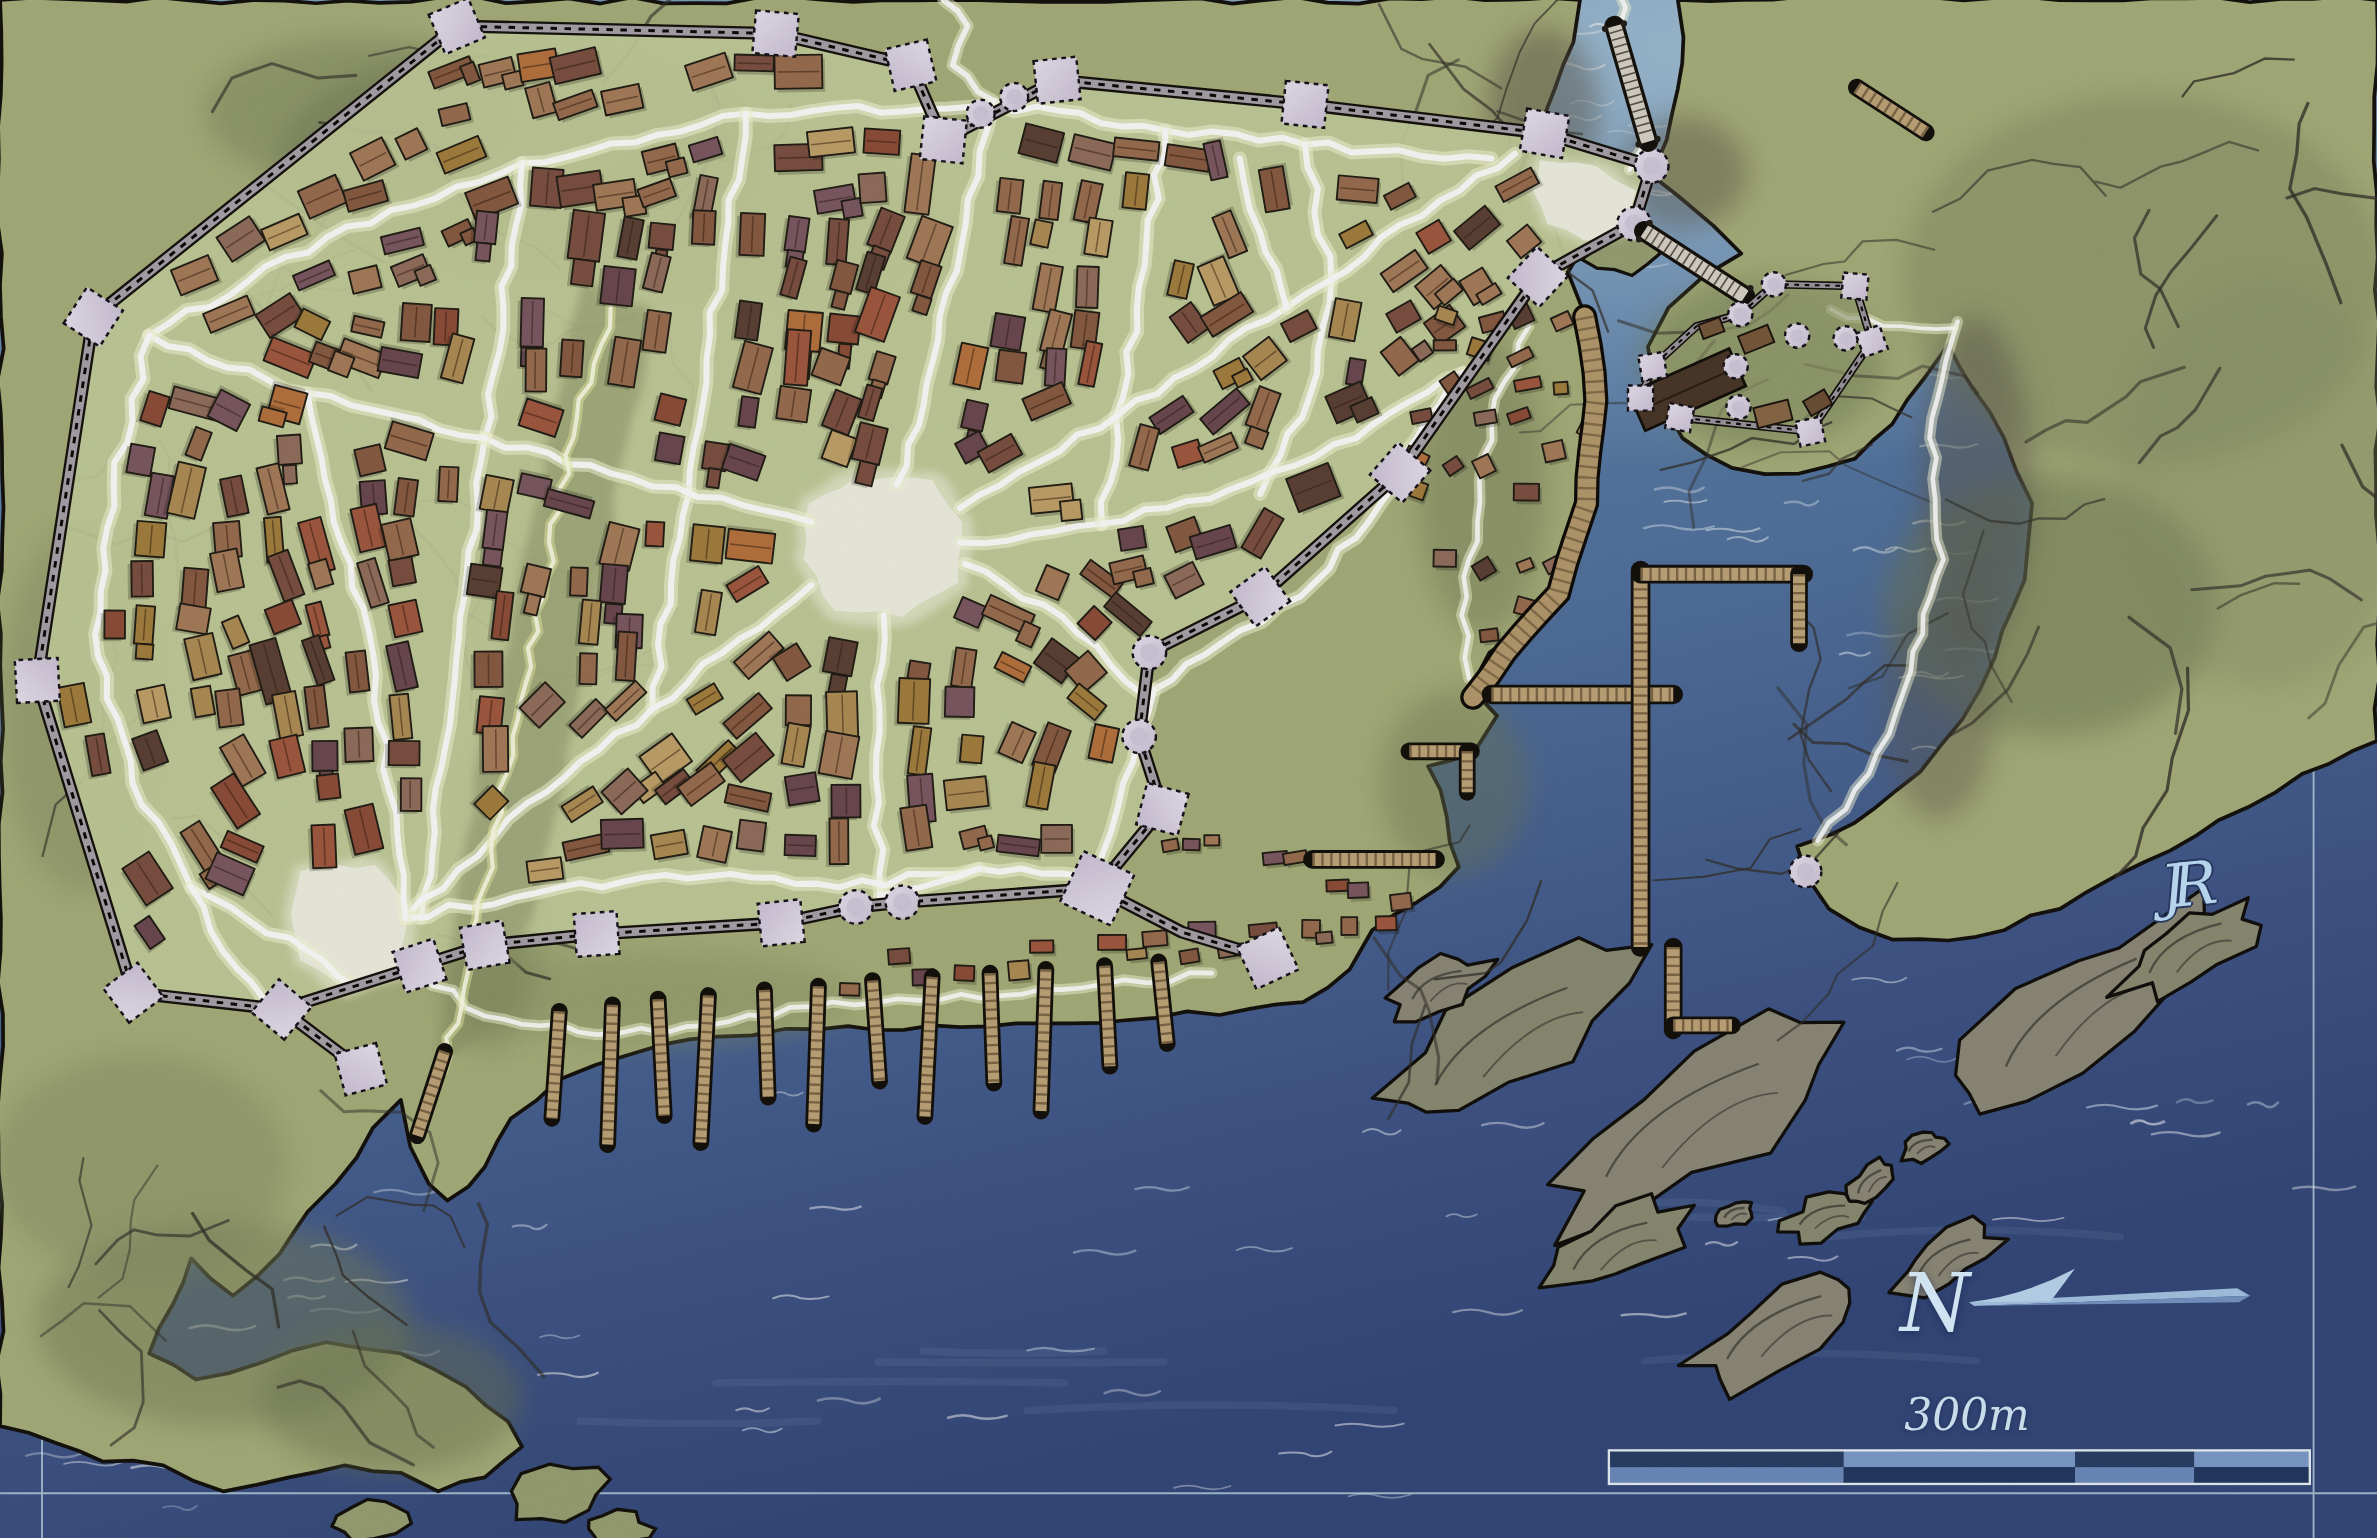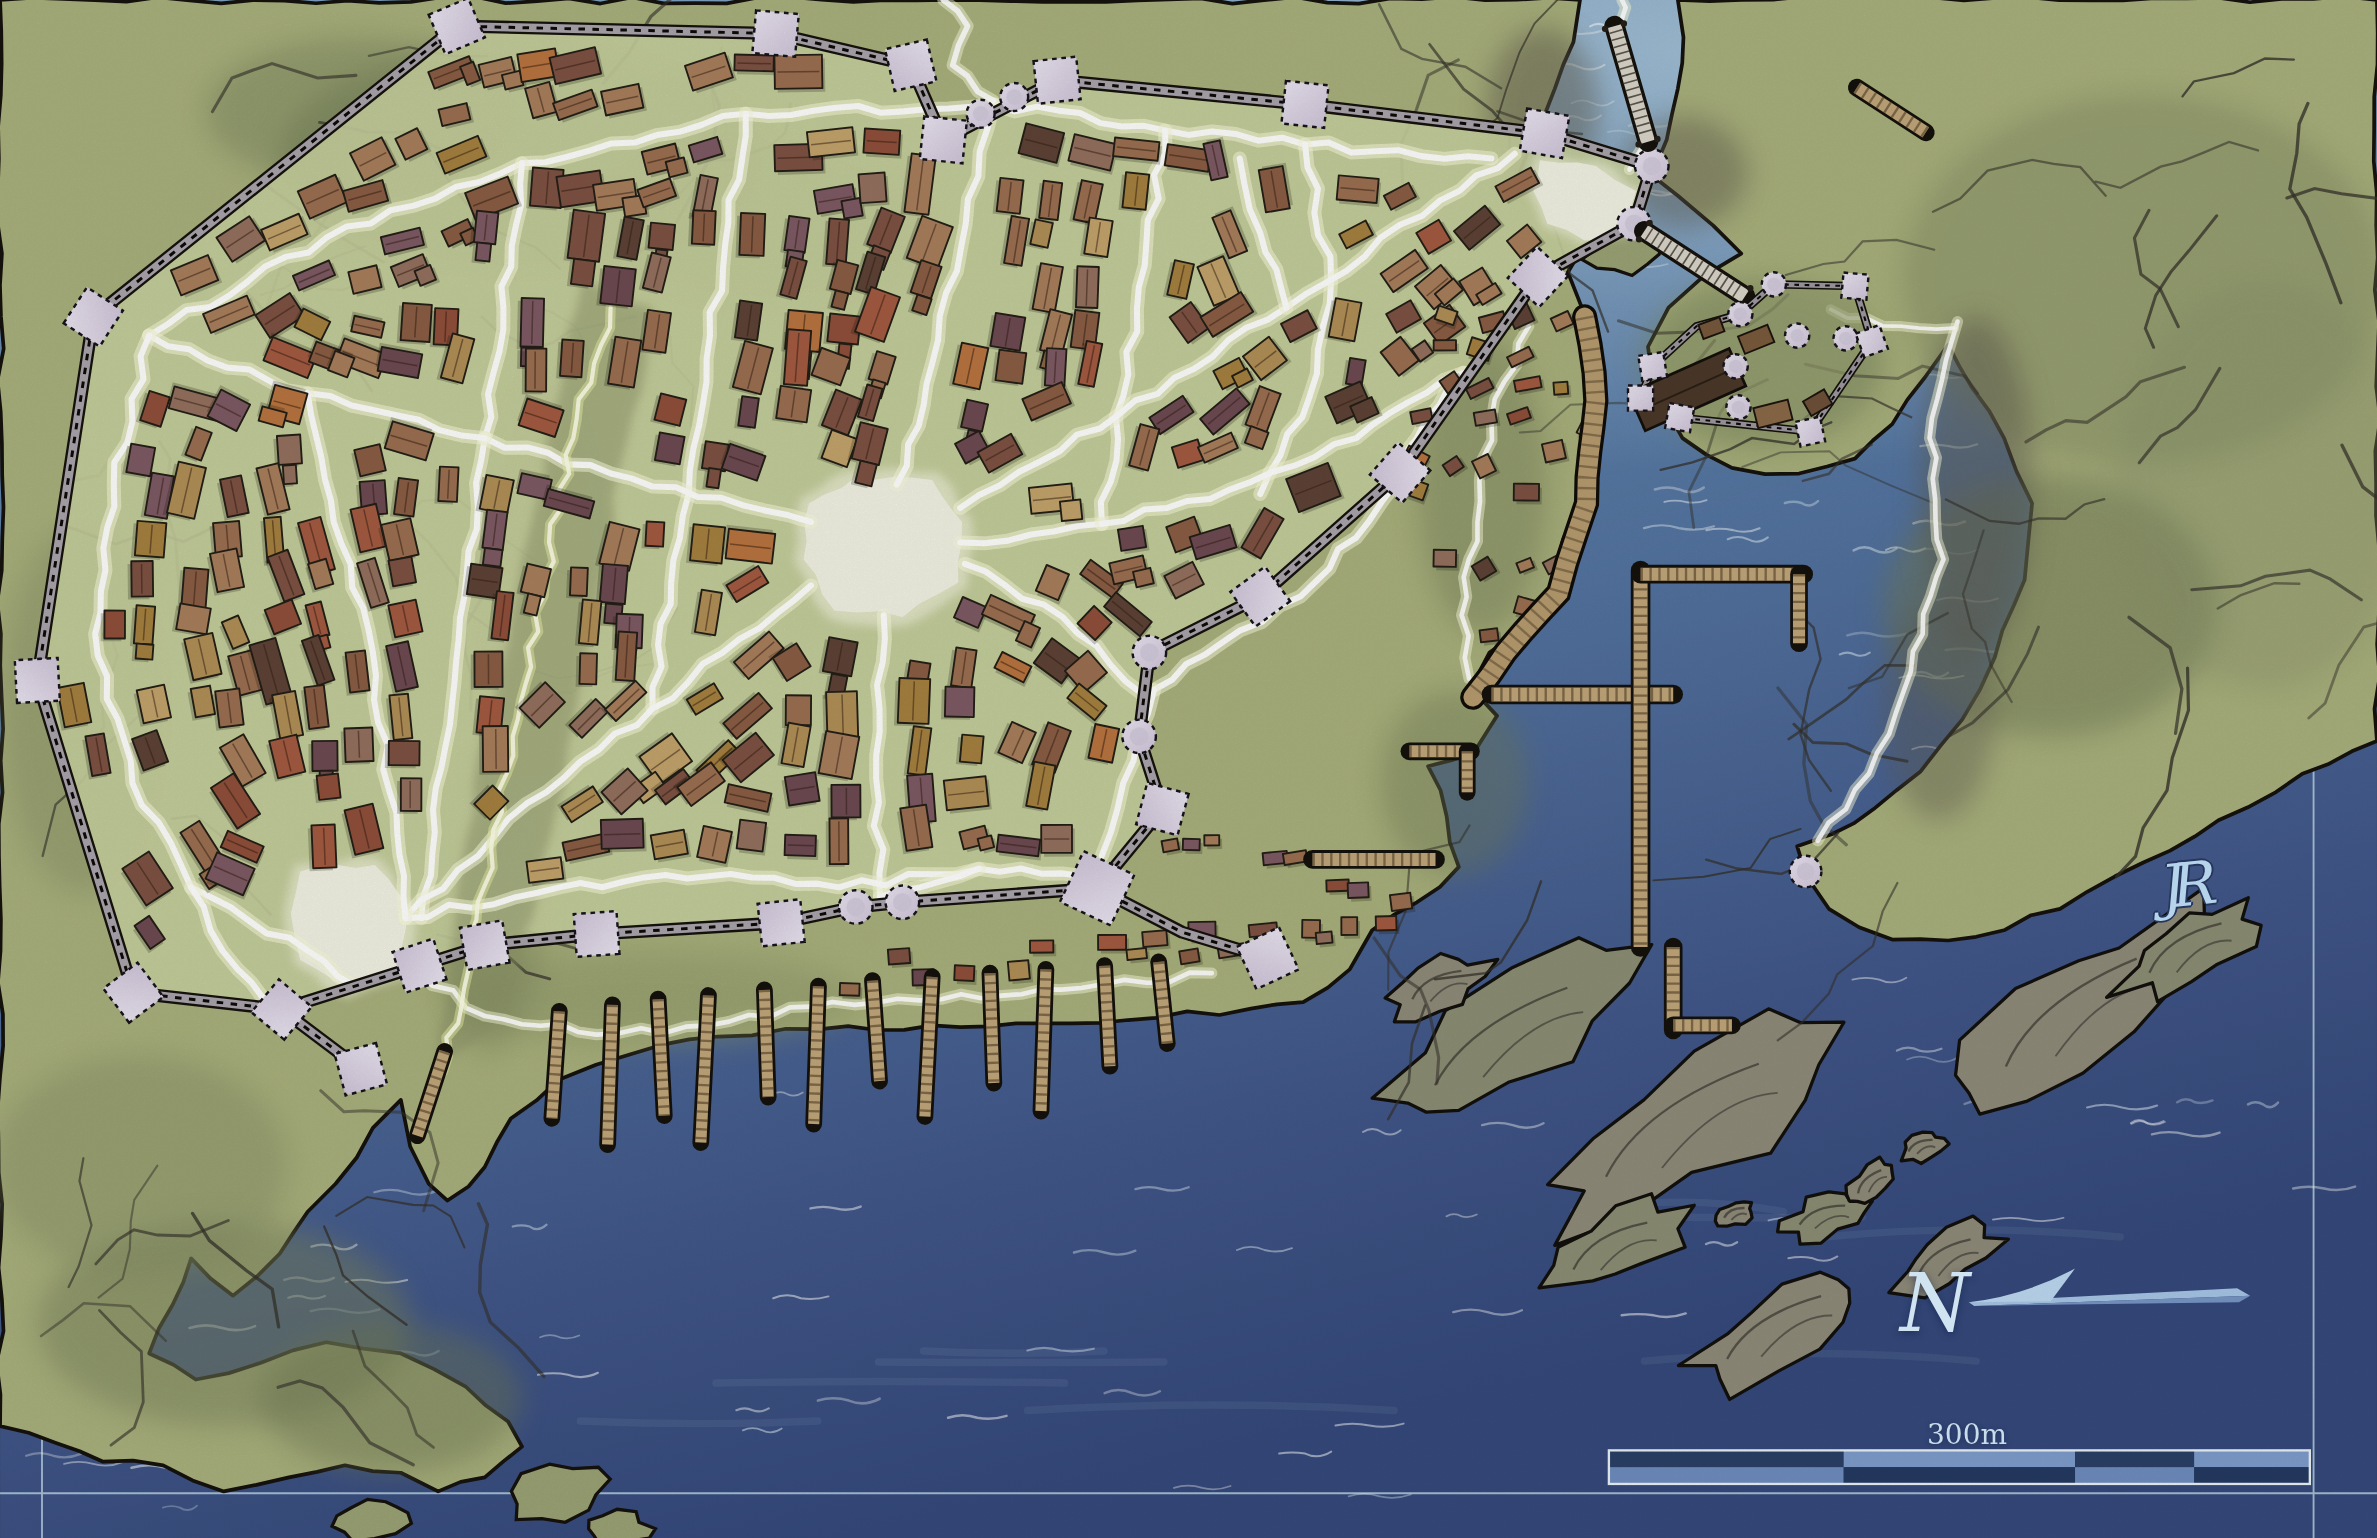--- a/index.html
+++ b/index.html
@@ -1,20 +1,20 @@
 <!DOCTYPE html>
 <html style="font-size:15px"><head>
 <meta charset="utf-8">
 <style>
   html,body{margin:0;padding:0;background:#222;}
   .map-root{position:relative;width:2377px;height:1538px;overflow:hidden;font-family:"DejaVu Serif","Liberation Serif",serif;}
   .map-root svg{position:absolute;left:0;top:0;}
   .overlay{position:absolute;pointer-events:none;}
   .compass-n{left:1900px;top:1257px;font-style:italic;font-size:80px;color:#cfe3f1;text-shadow:0 1.9px 7.5px rgba(15,30,70,.55);}
-  .scale-label{left:1967px;top:1418px;transform:translateX(-50%);font-size:28px;color:#c9dcEA;color:#c9dcea;text-shadow:0 0.9px 5.6px rgba(15,30,70,.5);}
+  .scale-label{left:1967px;top:1389px;transform:translateX(-50%);font-style:italic;font-size:44px;color:#c9dcEA;color:#c9dcea;text-shadow:0 0.9px 5.6px rgba(15,30,70,.5);}
   .signature{left:2161px;top:850px;font-style:italic;font-size:60px;letter-spacing:-13px;color:#b5d4ec;transform:rotate(-6deg);
     text-shadow:-1.9px 0 0 #27365c,1.9px 0 0 #27365c,0 -1.9px 0 #27365c,0 1.9px 0 #27365c,-0.9px -0.9px 0 #27365c,0.9px 0.9px 0 #27365c;}
 </style>
 </head>
 <body>
 
 <div class="map-root">
   <div id="svg-host">
       <svg width="2377" height="1538" viewBox="0 0 2550 1650" xmlns="http://www.w3.org/2000/svg">
         <defs>

